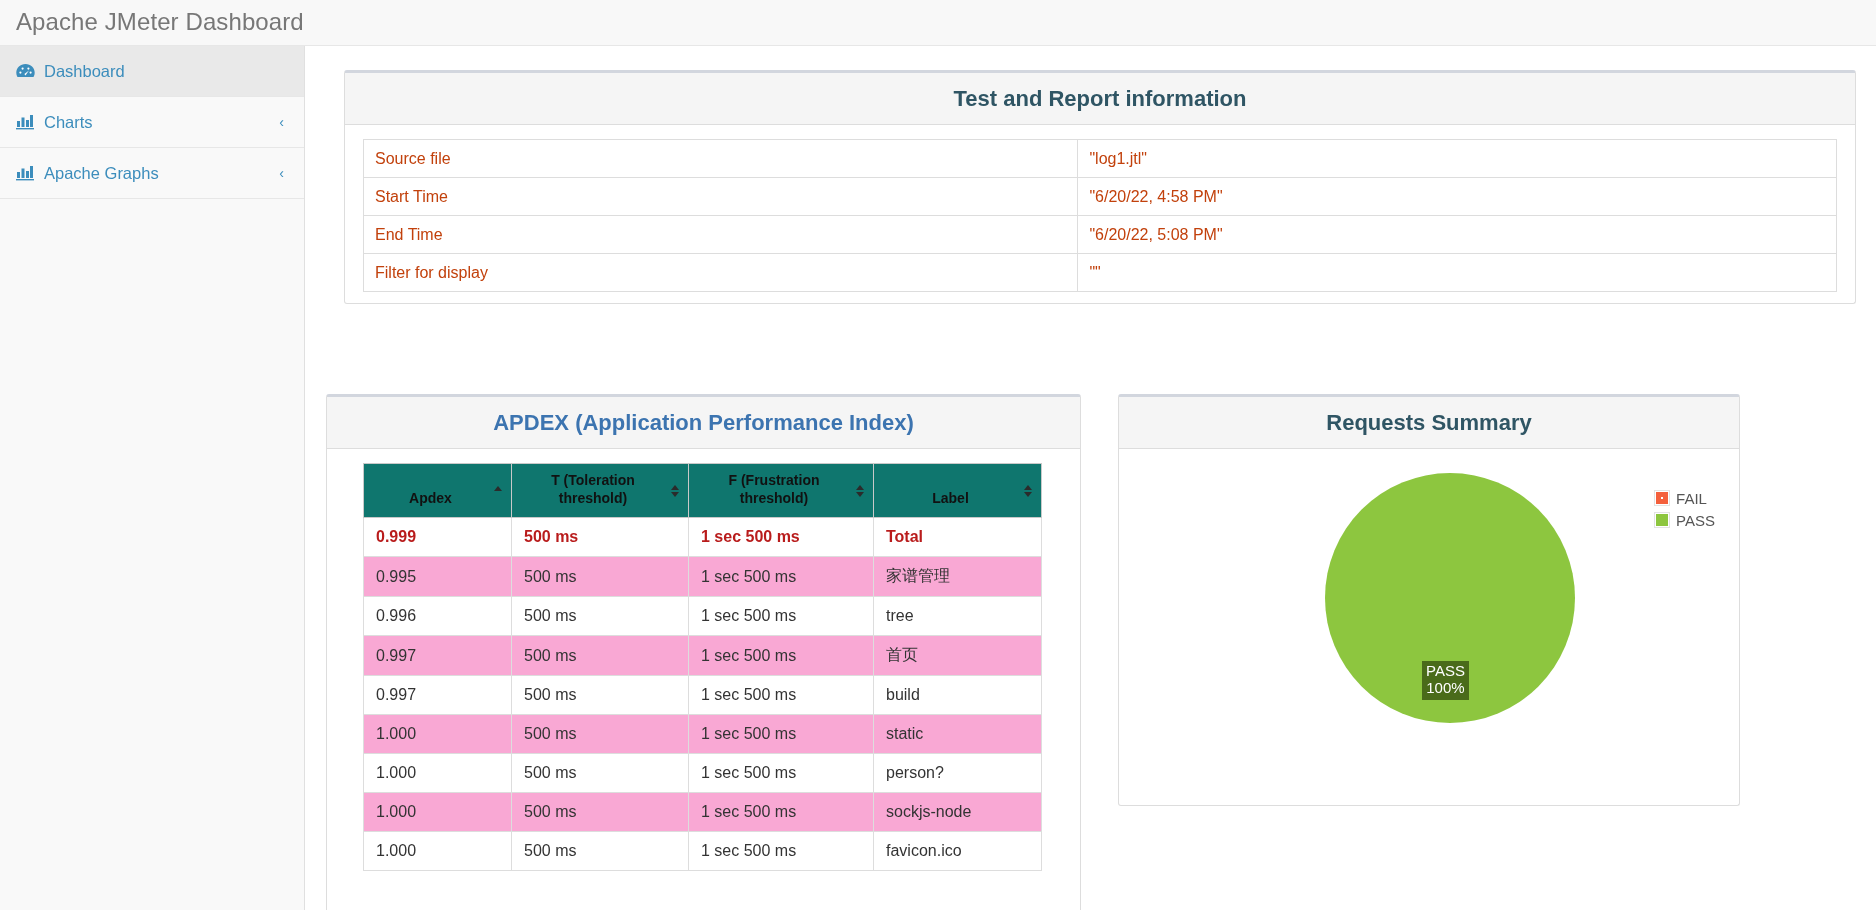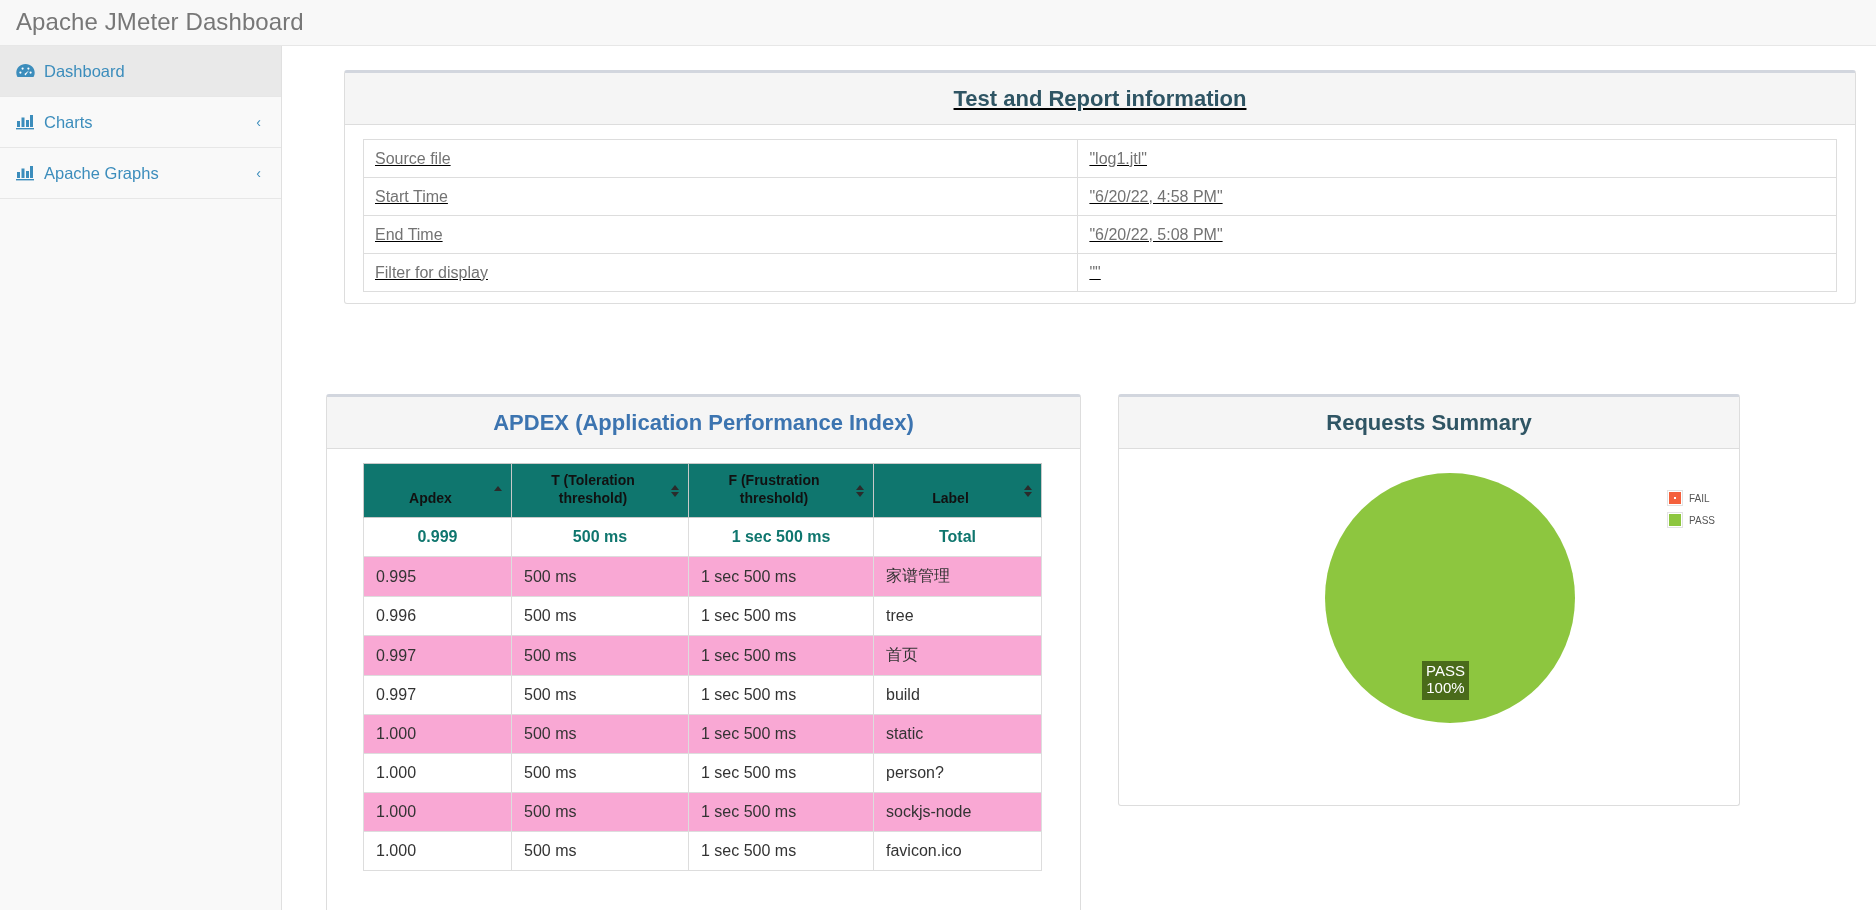--- a/index.html
+++ b/index.html
@@ -20,21 +20,21 @@
   }
   #brand {
     position: absolute; left: 16px; top: 8px;
     font-size: 24px; color: #777777; font-weight: 400;
     letter-spacing: .1px;
   }
 
   
   #sidebar {
     position: absolute; top: 46px; left: 0;
-    width: 282px; height: 864px;
+    width: 305px; height: 864px;
     background: #f9f9f9;
     border-right: 1px solid #e0e0e0;
   }
   .nav-item {
     position: relative;
     height: 51px;
     border-bottom: 1px solid #e7e7e7;
     display: flex; align-items: center;
     padding-left: 15px;
     color: #3c8dbc;
@@ -91,21 +91,21 @@
   
   table.info {
     width: 100%;
     border-collapse: collapse;
     table-layout: fixed;
   }
   table.info td {
     border: 1px solid #dddddd;
     padding: 9px 11px;
     font-size: 16px;
-    color: #737373;
+    color: #c2410c;
     height: 38px;
     vertical-align: middle;
   }
   table.info td.k { width: 48.5%; }
 
   
   table.apdex {
     border-collapse: collapse;
     table-layout: fixed;
     width: 678px;
@@ -133,21 +133,21 @@
     display: block;
   }
   table.apdex td {
     border: 1px solid #dddddd;
     font-size: 16px;
     color: #333333;
     padding: 9px 12px;
     height: 39px;
     vertical-align: middle;
   }
-  table.apdex tr.total td { font-weight: bold; color: #0f766e; text-align: center; }
+  table.apdex tr.total td { font-weight: bold; color: #b91c1c; }
   table.apdex tr.odd td { background: #f9a8d4; }
   table.apdex col.c0 { width: 148px; }
   table.apdex col.c1 { width: 177px; }
   table.apdex col.c2 { width: 185px; }
   table.apdex col.c3 { width: 168px; }
 
   
   #pie-area { position: relative; height: 290px; }
   #pie {
     position: absolute;
@@ -161,21 +161,21 @@
     background: #4a6b1a;
     color: #ffffff;
     font-size: 15px;
     line-height: 1.12;
     text-align: center;
     padding: 2px 4px 3px 4px;
   }
   #legend {
     position: absolute;
     right: 6px; top: 24px;
-    font-size: 10px; color: #555555;
+    font-size: 15px; color: #555555;
   }
   .legend-row { display: flex; align-items: center; height: 22px; }
   .legend-swatch {
     width: 14px; height: 14px;
     margin-right: 7px;
     border: 1px solid #ffffff;
     outline: 1px solid #e3e3e3;
     flex: none;
   }
   .legend-swatch.fail::after {
@@ -233,21 +233,21 @@
     </span>
     <span>Apache Graphs</span>
     <span class="nav-chevron">‹</span>
   </div>
 
   <div id="sidebar-rest"></div>
 </div>
 
 <div id="content">
 
-  <div class="panel" style="left:38px; top:24px; width:1512px; height:234px;text-decoration:underline;">
+  <div class="panel" style="left:38px; top:24px; width:1512px; height:234px;">
     <div class="panel-heading">
       <div class="panel-title">Test and Report information</div>
     </div>
     <div class="panel-body">
       <table class="info">
         <tbody>
           <tr>
             <td class="k">Source file</td>
             <td>"log1.jtl"</td>
           </tr>

